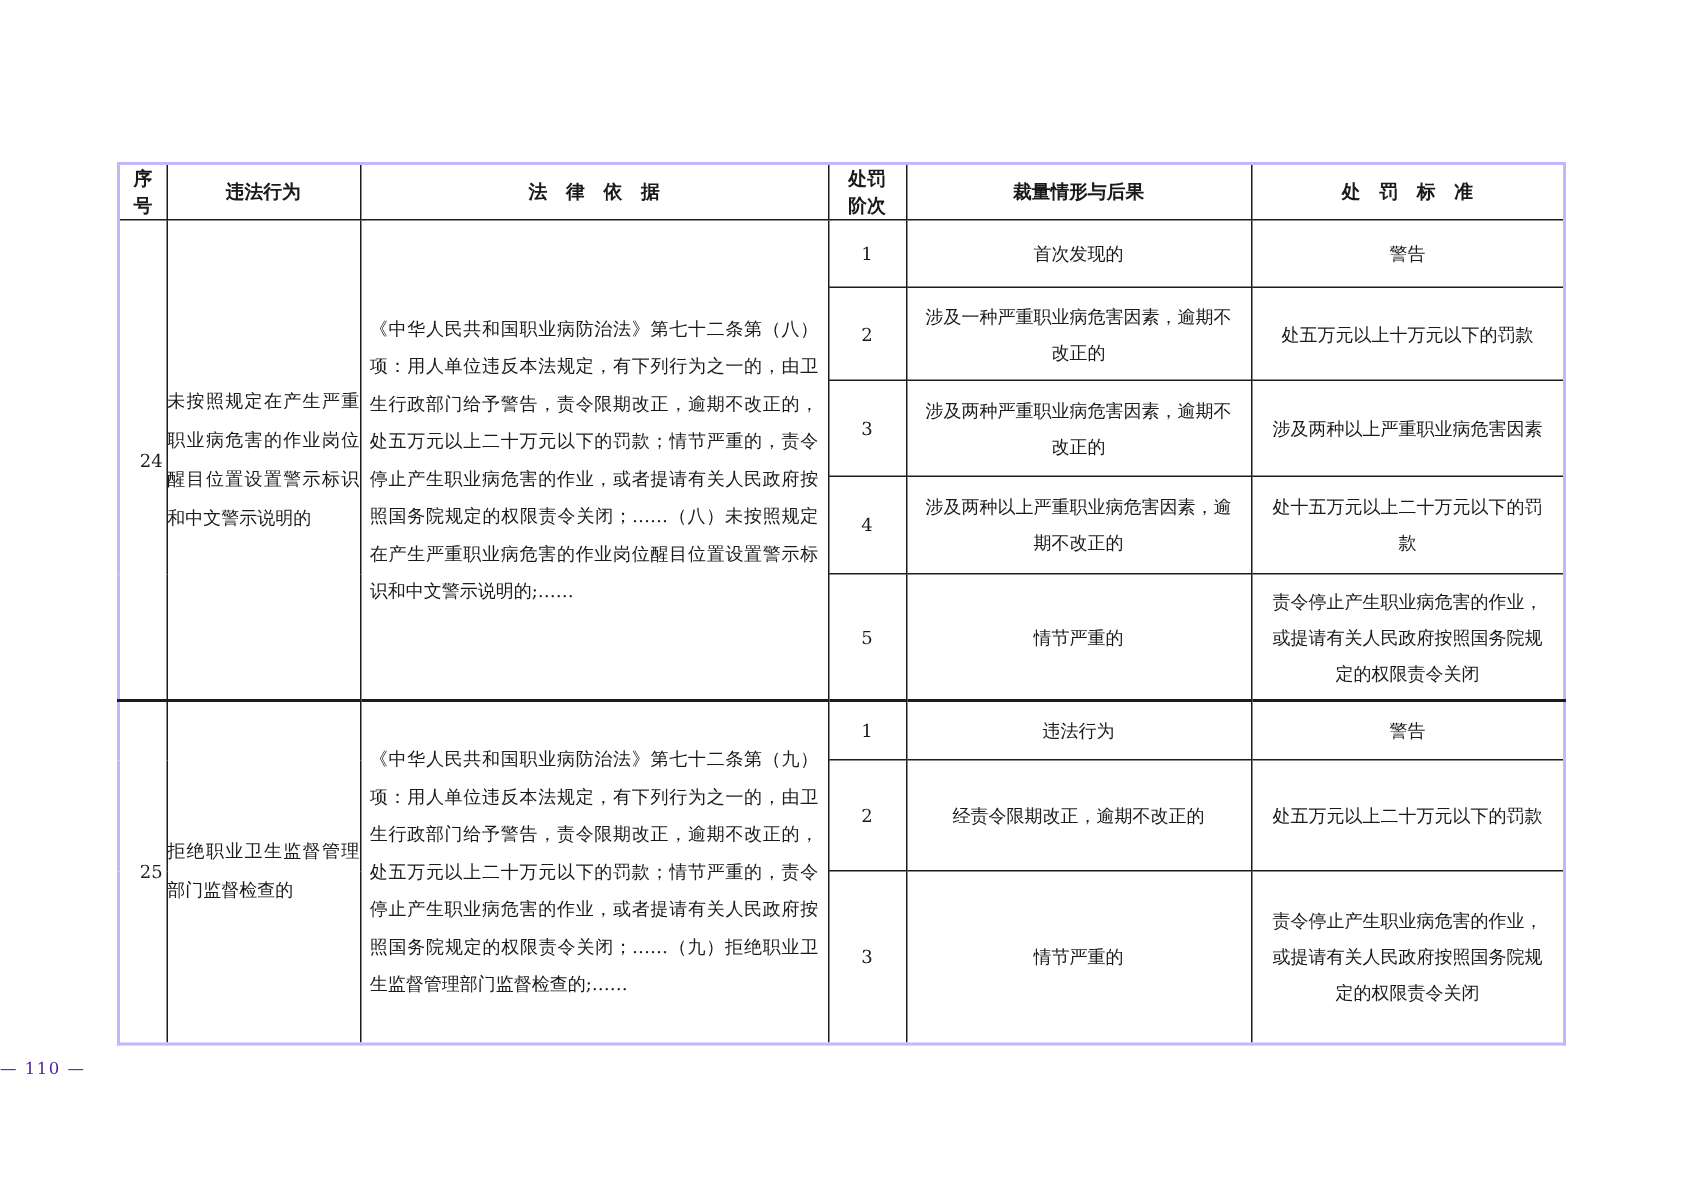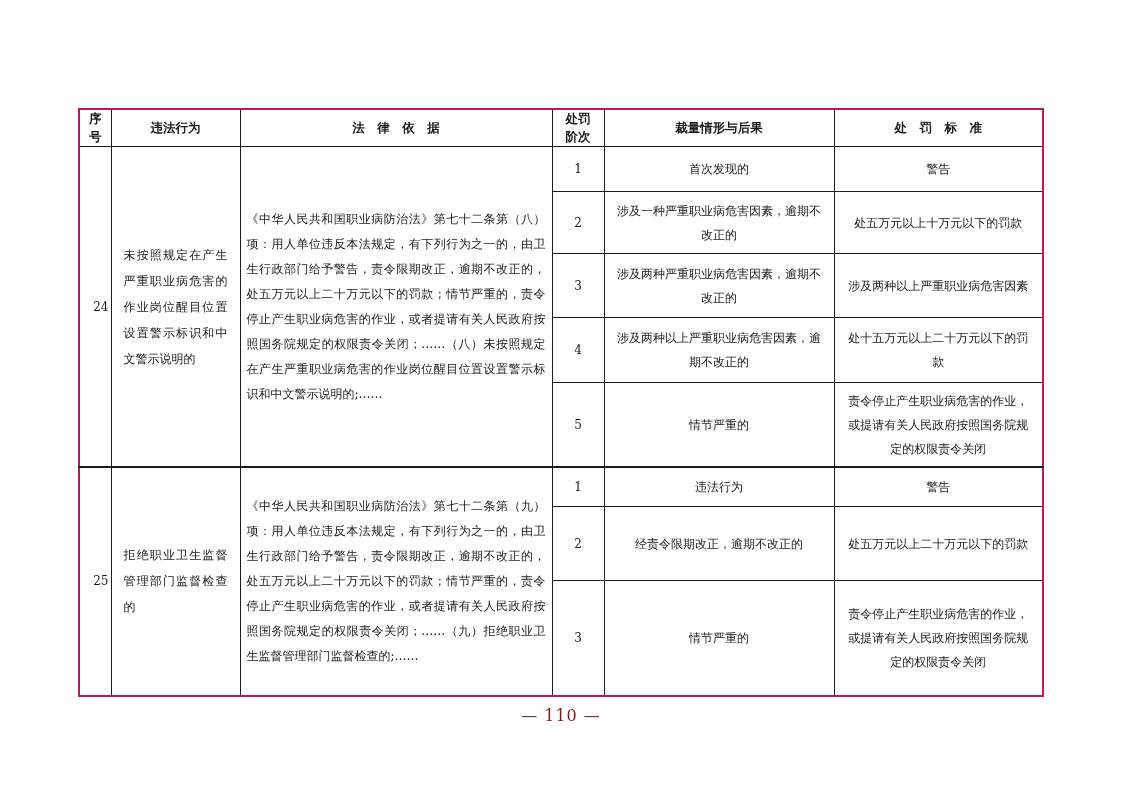--- a/index.html
+++ b/index.html
@@ -24,66 +24,65 @@
     position: absolute;
     left: 78px;
     top: 108px;
     width: 964px;
     border-collapse: collapse;
     table-layout: fixed;
   }
   table.penalty, table.penalty th, table.penalty td {
     border: 1px solid #1c1c1c;
   }
-  table.penalty { border: 2px solid #be185d; }
+  table.penalty { border: 2px solid #c4b5fd; }
   thead th { border-bottom: 2px solid #1c1c1c; }
   tr.group-start td { border-top: 2px solid #1c1c1c; }
 
   th {
     font-family: "DejaVu Sans", sans-serif;
     font-weight: bold;
     font-size: 12.5px;
     text-align: center;
     vertical-align: middle;
     line-height: 1.45;
     padding: 0;
   }
   td {
     font-size: 12px;
     vertical-align: middle;
   }
   .narrow-1 { display: inline-block; width: 15px; line-height: 1.45; word-break: break-all; }
   .narrow-2 { display: inline-block; width: 30px; line-height: 1.45; word-break: break-all; font-family: Liberation Serif, serif; }
 
   td.c-no    { text-align: right; padding: 0 2px; }
-  td.c-viol  { text-align: justify; padding: 0 12px;  line-height: 26px; }
+  td.c-viol  { text-align: justify; padding: 0 0;  line-height: 26px; font-family: Liberation Mono, monospace; }
   td.c-law   { text-align: justify; padding: 0 6px;  line-height: 25px; }
   td.c-level { text-align: center;  padding: 0 2px; }
   td.c-circ  { text-align: center;    padding: 0 7px;  line-height: 24px; }
   td.c-std   { text-align: center;    padding: 0 8px;  line-height: 24px; }
 
   tr.h-head { height: 35px; }
   tr.h45  { height: 45px; }
   tr.h62  { height: 62px; }
   tr.h64  { height: 64px; }
   tr.h65  { height: 65px; }
   tr.h84  { height: 84px; }
   tr.h40  { height: 40px; }
   tr.h74  { height: 74px; }
   tr.h115 { height: 115px; }
 
   .page-number {
     position: absolute;
     left: 0;
     right: 0;
     top: 706px;
-    text-align: center;
-    font-size: 16px;
+    font-size: 11px;
     letter-spacing: 1px;
-    color: #7f1d1d;
+    color: #4c1d95;
   }
 </style>
 </head>
 <body>
 
 <div class="sheet">
 
   <table class="penalty">
     <colgroup>
       <col style="width:32px">

